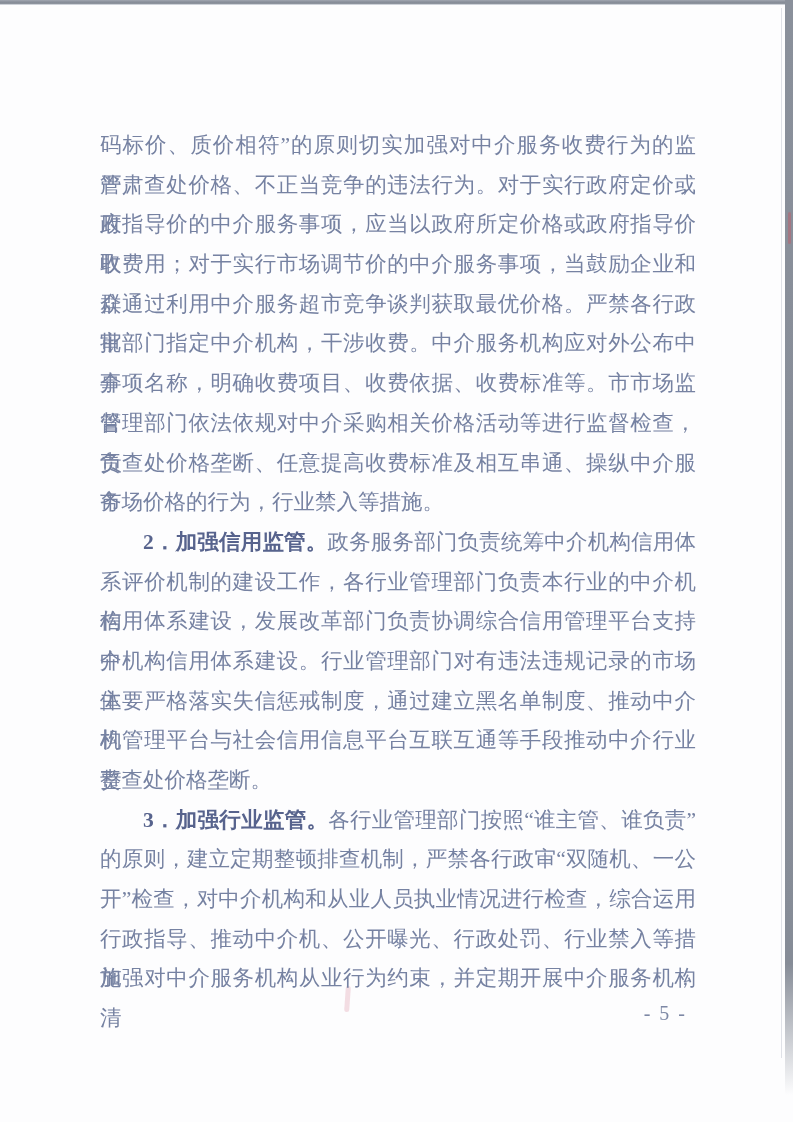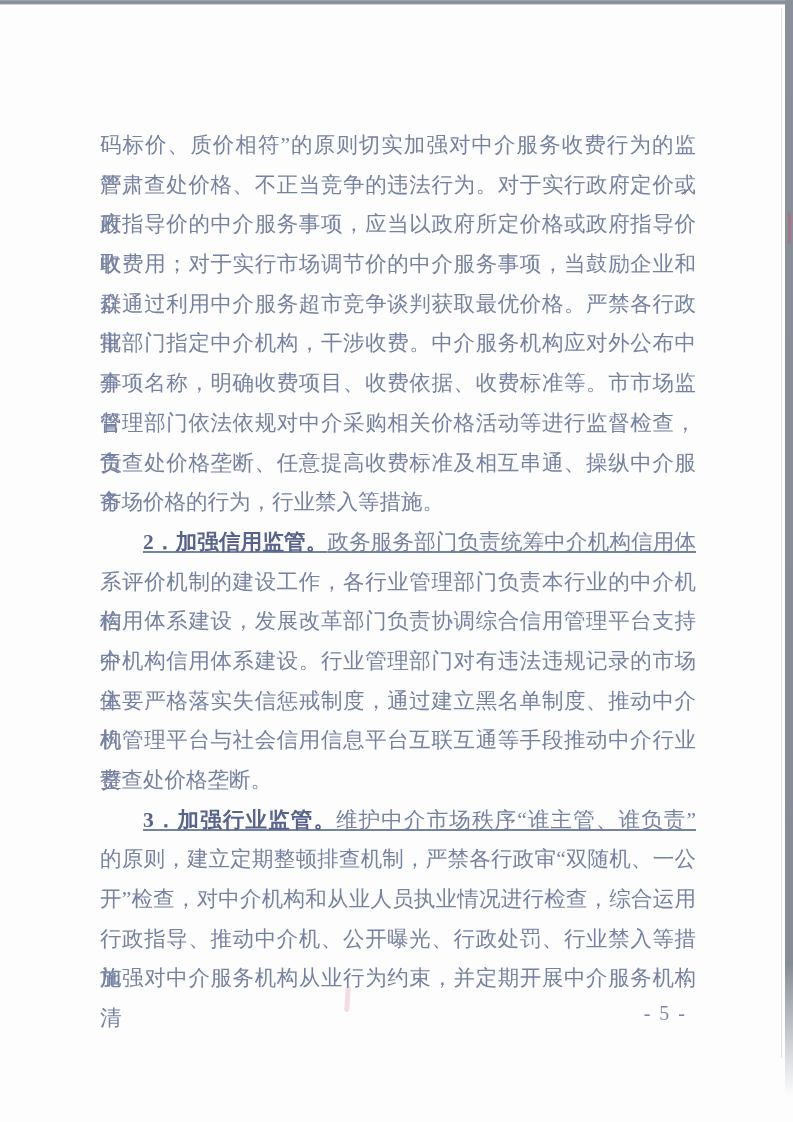--- a/index.html
+++ b/index.html
@@ -67,21 +67,20 @@
     text-align: justify;
     text-align-last: justify;
     text-justify: inter-character;
     white-space: normal;
   }
   .ln.end {
     text-align-last: left;
   }
   .ln.indent {
     text-indent: 2em;
-    text-decoration: underline;
   }
   .ln b {
     font-weight: 700;
     color: #57638d;
   }
   .page-number {
     position: absolute;
     top: 1002px;
     right: 106px;
     font-size: 20px;
@@ -111,21 +110,21 @@
     <div class="ln"><b></b><span>管理部门依法依规对中介采购相关价格活动等进行监督检查，负</span></div>
     <div class="ln"><b></b><span>责查处价格垄断、任意提高收费标准及相互串通、操纵中介服务</span></div>
     <div class="ln end"><b></b><span>市场价格的行为，行业禁入等措施。</span></div>
     <div class="ln indent"><b>2．加强信用监管。</b><span>政务服务部门负责统筹中介机构信用体</span></div>
     <div class="ln"><b></b><span>系评价机制的建设工作，各行业管理部门负责本行业的中介机构</span></div>
     <div class="ln"><b></b><span>信用体系建设，发展改革部门负责协调综合信用管理平台支持中</span></div>
     <div class="ln"><b></b><span>介机构信用体系建设。行业管理部门对有违法违规记录的市场主</span></div>
     <div class="ln"><b></b><span>体要严格落实失信惩戒制度，通过建立黑名单制度、推动中介机</span></div>
     <div class="ln"><b></b><span>构管理平台与社会信用信息平台互联互通等手段推动中介行业整</span></div>
     <div class="ln end"><b></b><span>责查处价格垄断。</span></div>
-    <div class="ln indent"><b>3．加强行业监管。</b><span>维护中介市场秩序“谁主管、谁负责”</span></div>
+    <div class="ln indent"><b>3．加强行业监管。</b><span>各行业管理部门按照“谁主管、谁负责”</span></div>
     <div class="ln"><b></b><span>的原则，建立定期整顿排查机制，严禁各行政审“双随机、一公</span></div>
     <div class="ln"><b></b><span>开”检查，对中介机构和从业人员执业情况进行检查，综合运用</span></div>
     <div class="ln"><b></b><span>行政指导、推动中介机、公开曝光、行政处罚、行业禁入等措施，</span></div>
     <div class="ln"><b></b><span>加强对中介服务机构从业行为约束，并定期开展中介服务机构清</span></div>
   </div>
 
   <div class="page-number">- 5 -</div>
 
 </div>
 

